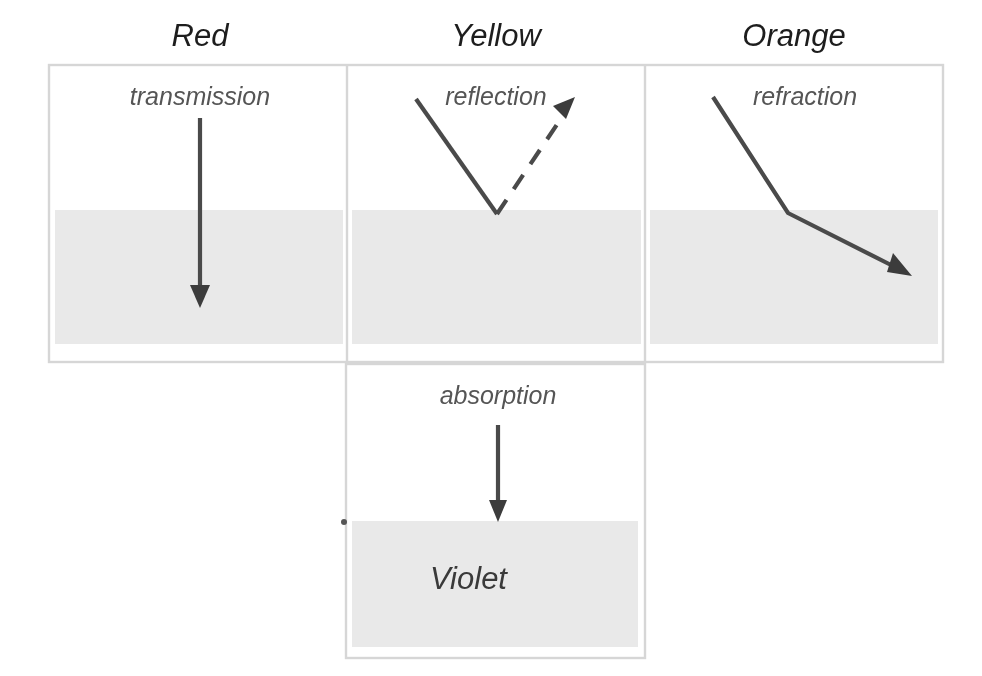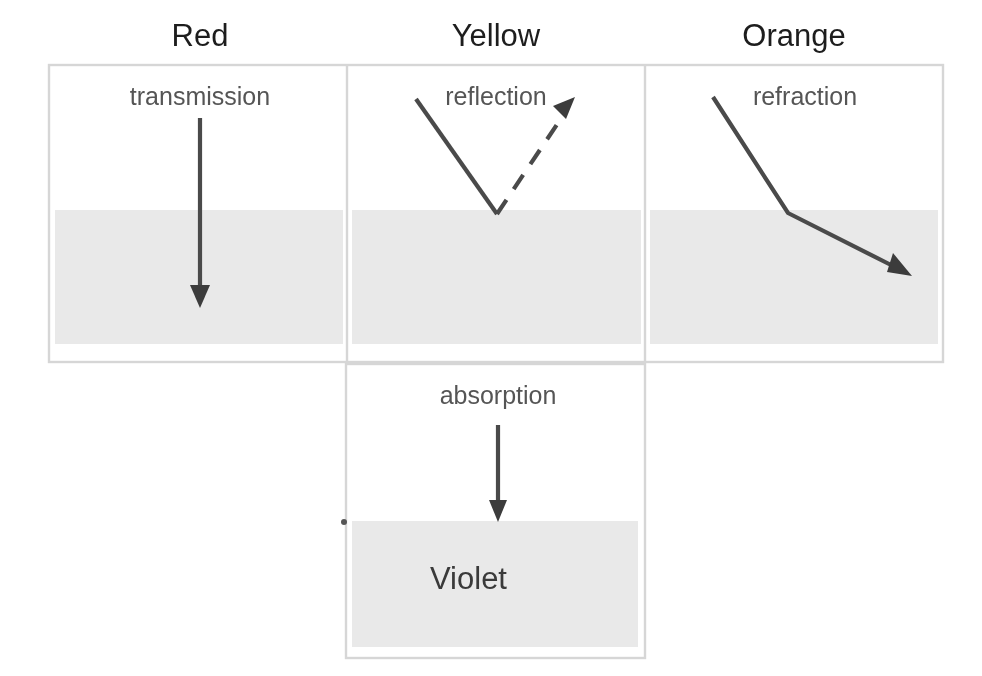--- a/index.html
+++ b/index.html
@@ -11,20 +11,21 @@
     width: 982px;
     height: 676px;
     font-family: "Liberation Sans", sans-serif;
     color: #333333;
     overflow: hidden;
   }
   #stage {
     position: relative;
     width: 780px;
     height: 676px;
+    font-style: italic;
   }
   svg#figure {
     position: absolute;
     left: 0;
     top: 0;
     width: 982px;
     height: 676px;
     display: block;
   }
   .col-header {

